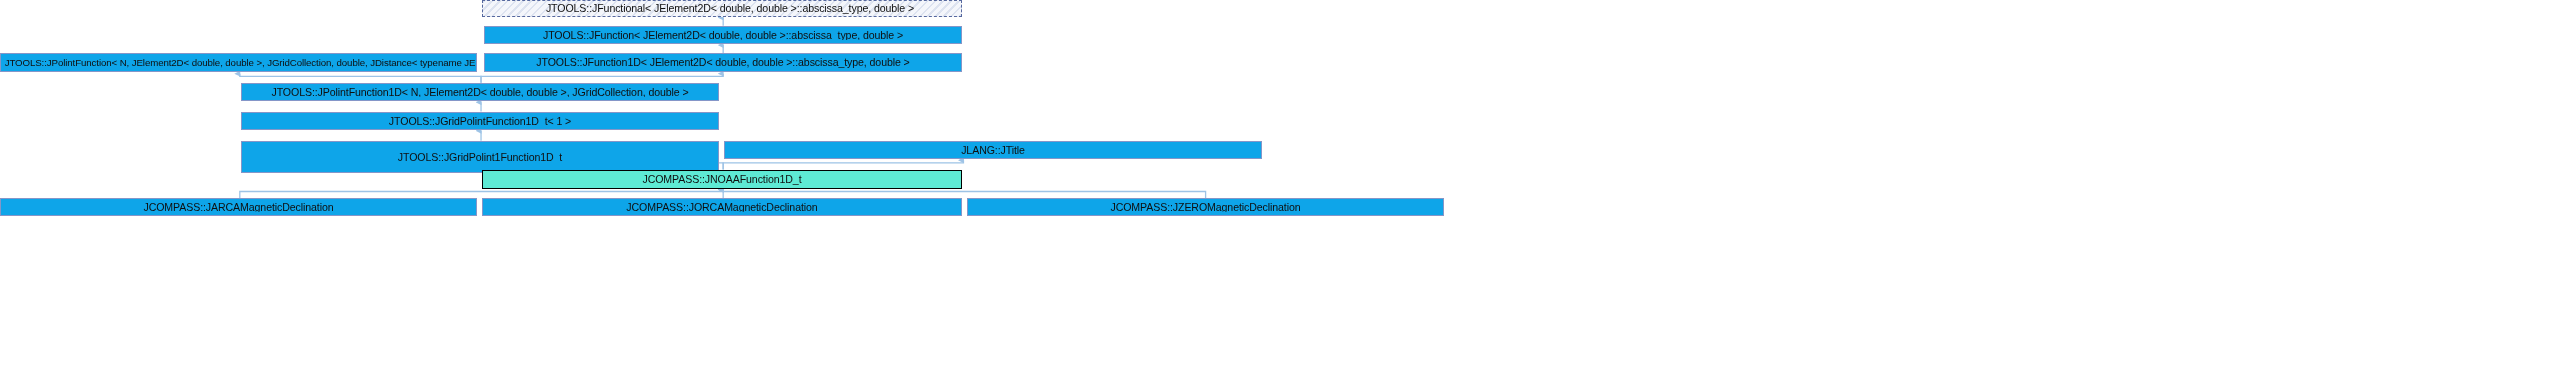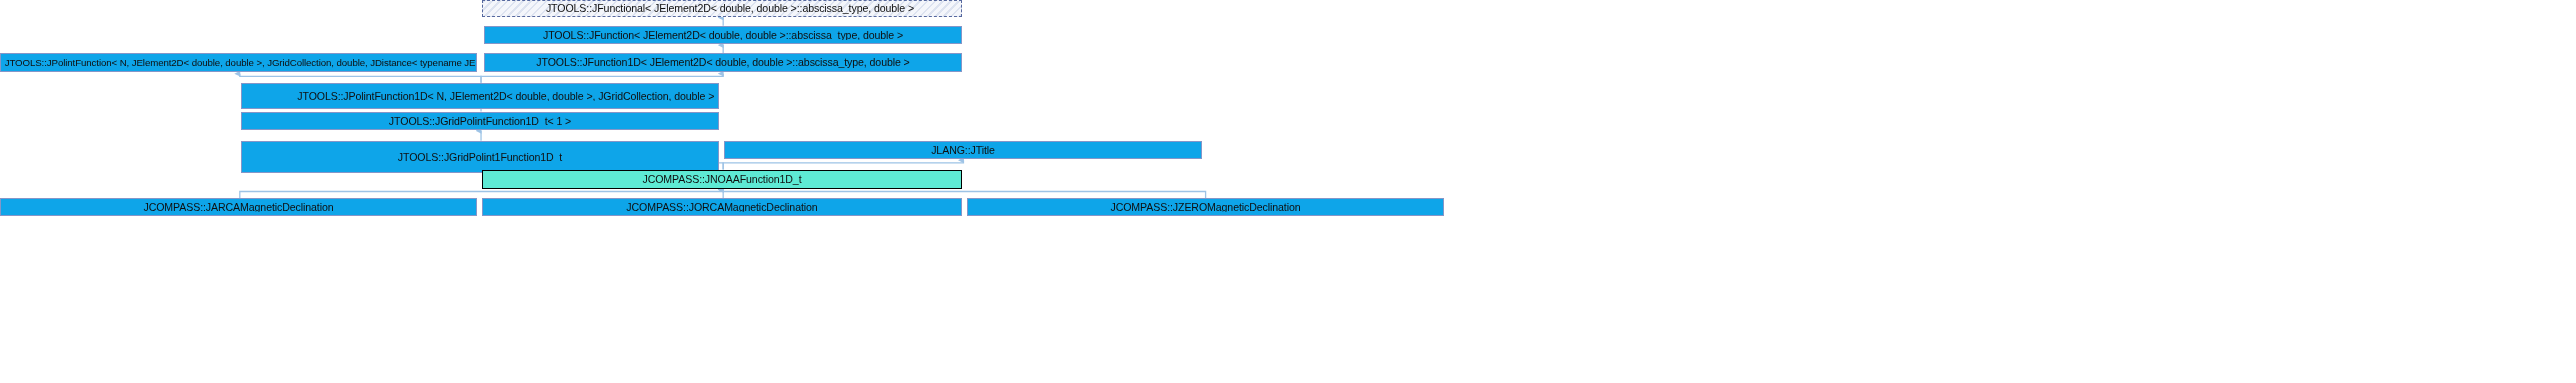--- a/index.html
+++ b/index.html
@@ -114,33 +114,33 @@
   </div>
 
   <div class="node" style="left:0px; top:53px; width:477px; height:19.4px; font-size:9.7px;">
     <span class="label">JTOOLS::JPolintFunction&lt; N, JElement2D&lt; double, double &gt;, JGridCollection, double, JDistance&lt; typename JElement2D&lt; double, double &gt;::abscissa_type &gt; &gt;</span>
   </div>
 
   <div class="node" style="left:484px; top:53px; width:478px; height:19.4px;">
     <span class="label">JTOOLS::JFunction1D&lt; JElement2D&lt; double, double &gt;::abscissa_type, double &gt;</span>
   </div>
 
-  <div class="node" style="left:241px; top:83px; width:478px; height:26px;justify-content:flex-end;">
+  <div class="node" style="left:241px; top:83px; width:478px; height:18px;">
     <span class="label">JTOOLS::JPolintFunction1D&lt; N, JElement2D&lt; double, double &gt;, JGridCollection, double &gt;</span>
   </div>
 
   <div class="node" style="left:241px; top:112px; width:478px; height:18.4px;">
     <span class="label">JTOOLS::JGridPolintFunction1D_t&lt; 1 &gt;</span>
   </div>
 
   <div class="node" style="left:241px; top:141px; width:478px; height:32px;">
     <span class="label">JTOOLS::JGridPolint1Function1D_t</span>
   </div>
 
-  <div class="node" style="left:724px; top:141px; width:478px; height:18.4px;">
+  <div class="node" style="left:724px; top:141px; width:538px; height:18.4px;">
     <span class="label">JLANG::JTitle</span>
   </div>
 
   <div class="node current" style="left:482px; top:170px; width:480px; height:19.4px;">
     <span class="label">JCOMPASS::JNOAAFunction1D_t</span>
   </div>
 
   <div class="node" style="left:0px; top:198px; width:477px; height:18.4px;">
     <span class="label">JCOMPASS::JARCAMagneticDeclination</span>
   </div>

